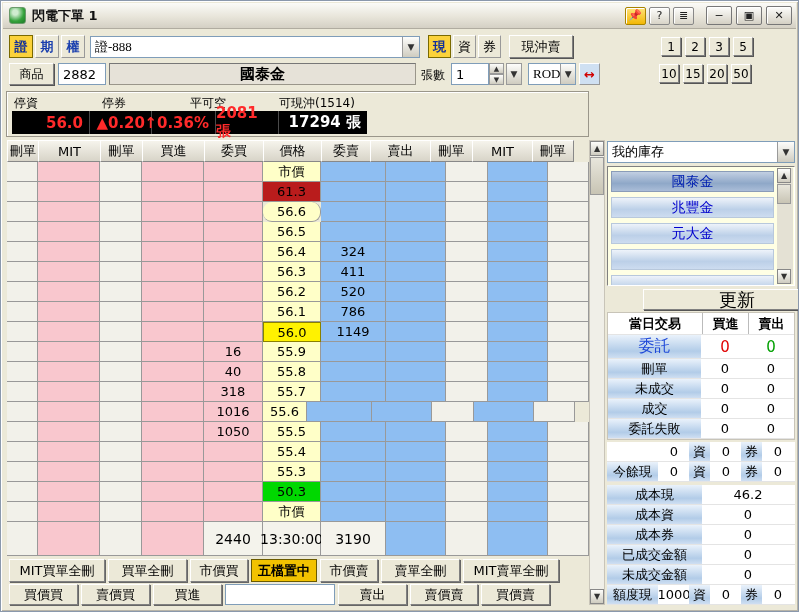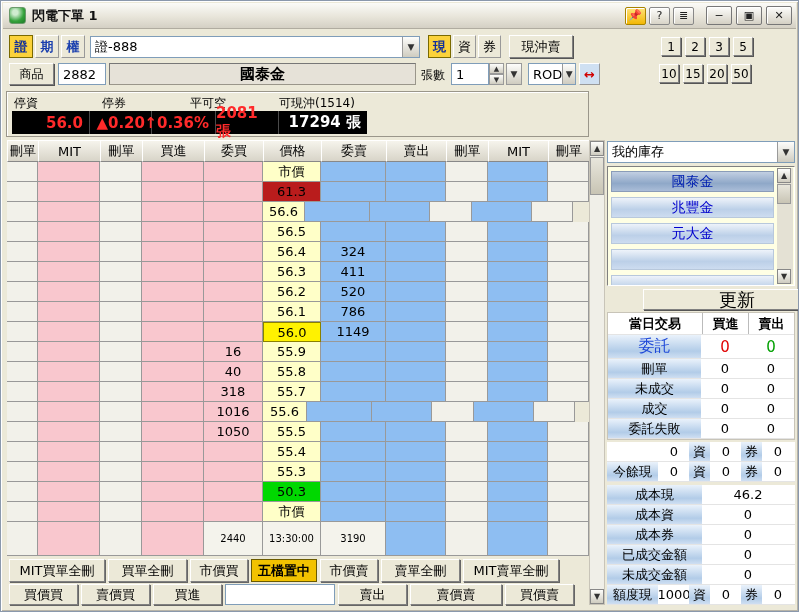--- a/index.html
+++ b/index.html
@@ -28,21 +28,21 @@
   
   .abs { position:absolute; }
   .btn3d { background:#ece9d8; border:1px solid #808080; border-top-color:#fff; border-left-color:#fff;
            box-shadow:1px 1px 0 #555; display:flex; align-items:center; justify-content:center;
            font-size:13px; color:#000; }
   .btnflat { background:#ece9d8; border:1px solid #999; border-top-color:#fff; border-left-color:#fff;
              display:flex; align-items:center; justify-content:center; font-size:13px; }
   .tabbtn { font-weight:bold; color:#1a3fae; }
   .tabbtn.active { background:#fbd23a; border:1px solid #7a6a00; color:#13309a; }
   .combo { background:#fff; border:1px solid #7f9db9; display:flex; align-items:center; }
-  .combo .cval { flex:1; padding-left:4px; font-size:13px; color:#000; }
+  .combo .cval { flex:1; padding-left:4px; font-size:13px; color:#000;font-family:Liberation Serif, serif; }
   .droparrow { width:17px; align-self:stretch; background:linear-gradient(180deg,#fdfdfb,#cfccc0);
                border-left:1px solid #9a9a9a; display:flex; align-items:center; justify-content:center;
                font-size:9px; color:#333; }
   .field { background:#fff; border:1px solid #7f9db9; padding-left:4px; font-size:13px; display:flex; align-items:center; }
   .namefield { background:#e6e2d8; border:1px solid #9a968a; border-top-color:#777; border-left-color:#777;
                display:flex; align-items:center; justify-content:center; font-weight:bold; font-size:15px; color:#000; }
   .spin { display:flex; flex-direction:column; width:15px; }
   .spin div { flex:1; background:linear-gradient(180deg,#fdfdfb,#cfccc0); border:1px solid #9a9a9a;
               font-size:7px; display:flex; align-items:center; justify-content:center; color:#333; }
   .preset { width:20px; height:19px; font-size:12px; }
@@ -65,21 +65,21 @@
   .cell { height:20px; border-right:1px solid #999; border-bottom:1px solid #999;
           display:flex; align-items:center; justify-content:center; font-size:13px; color:#000; }
   .cw { background:#f2f1ea; }
   .cp { background:#f9c7ce; }
   .cb { background:#8ebef2; }
   .cy { background:#ffffc8; }
   .cell.market { background:#ffffc8; }
   .cell.limitup { background:#b91c1c; }
   .cell.last { background:#fff200; border:1px solid #8a8000; }
   .cell.limitdown { background:#00d800; }
-  .scell { height:34px; font-size:10px; }
+  .scell { height:34px; font-size:14px; }
   .scell.sv { background:#f4f3ec; }
 
   
   .brow { position:absolute; display:flex; }
   .abtn { height:23px; margin-right:3px; background:#ece9d8; border:1px solid #808080;
           border-top-color:#fff; border-left-color:#fff; box-shadow:1px 1px 0 #666;
           display:flex; align-items:center; justify-content:center; font-size:13px; color:#000; }
   .abtn.hl { background:#f2c200; border:1px solid #6a5a00; box-shadow:none; color:#000; font-weight:bold; }
   .oinput { height:21px; background:#fff; border:1px solid #7f9db9; font-size:13px; padding:0 4px; }
 
@@ -185,21 +185,21 @@
   </div>
 
   <div class="grid">
     <div id="lheader" class="grow">
         <div class="hcell" style="width: 32px;">刪單</div>
         <div class="hcell" style="width: 63px;">MIT</div>
         <div class="hcell" style="width: 43px;">刪單</div>
         <div class="hcell" style="width: 63px;">買進</div>
         <div class="hcell" style="width: 60px;">委買</div>
         <div class="hcell" style="width: 59px;">價格</div>
-        <div class="hcell" style="width: 66px;">委賣</div>
+        <div class="hcell" style="width: 50px;">委賣</div>
         <div class="hcell" style="width: 61px;">賣出</div>
         <div class="hcell" style="width: 43px;">刪單</div>
         <div class="hcell" style="width: 61px;">MIT</div>
         <div class="hcell" style="width: 42px;">刪單</div>
       </div>
     <div id="lbody">
         <div class="grow">
           <div class="cell cw" style="width: 31px;"></div>
           <div class="cell cp" style="width: 62px;"></div>
           <div class="cell cw" style="width: 42px;"></div>
@@ -224,21 +224,21 @@
           <div class="cell cw" style="width: 42px;"></div>
           <div class="cell cb" style="width: 60px;"></div>
           <div class="cell cw" style="width: 41px;"></div>
         </div>
         <div class="grow">
           <div class="cell cw" style="width: 31px;"></div>
           <div class="cell cp" style="width: 62px;"></div>
           <div class="cell cw" style="width: 42px;"></div>
           <div class="cell cp" style="width: 62px;"></div>
           <div class="cell cp" style="width: 59px;"></div>
-          <div class="cell cy" style="width: 42px;">56.6</div>
+          <div class="cell cy" style="width: 58px; border-radius: 9px;">56.6</div>
           <div class="cell cb" style="width: 65px;"></div>
           <div class="cell cb" style="width: 60px;"></div>
           <div class="cell cw" style="width: 42px;"></div>
           <div class="cell cb" style="width: 60px;"></div>
           <div class="cell cw" style="width: 41px;"></div>
         </div>
         <div class="grow">
           <div class="cell cw" style="width: 31px;"></div>
           <div class="cell cp" style="width: 62px;"></div>
           <div class="cell cw" style="width: 42px;"></div>
@@ -457,21 +457,21 @@
       <div class="abtn" style="width: 58px;">市價賣</div>
       <div class="abtn" style="width: 79px;">賣單全刪</div>
       <div class="abtn" style="width: 96px;">MIT賣單全刪</div>
     </div>
   <div id="brow2" class="brow" style="left:8px; top:583px;">
       <div class="abtn" style="width: 69px; height: 21px;">買價買</div>
       <div class="abtn" style="width: 69px; height: 21px;">賣價買</div>
       <div class="abtn" style="width: 69px; height: 21px;">買進</div>
       <input class="oinput" style="width: 110px; margin-right: 3px;">
       <div class="abtn" style="width: 69px; height: 21px;">賣出</div>
-      <div class="abtn" style="width: 92px; height: 21px;">賣價賣</div>
+      <div class="abtn" style="width: 68px; height: 21px;">賣價賣</div>
       <div class="abtn" style="width: 69px; height: 21px;">買價賣</div>
     </div>
 
   <div class="vscroll" style="left:588px; top:139px; height:465px;">
     <div class="sbtn" style="top:0;">▲</div>
     <div class="sthumb" style="top:16px; height:38px;"></div>
     <div class="sbtn" style="bottom:0;">▼</div>
   </div>
 
   <div class="side">

